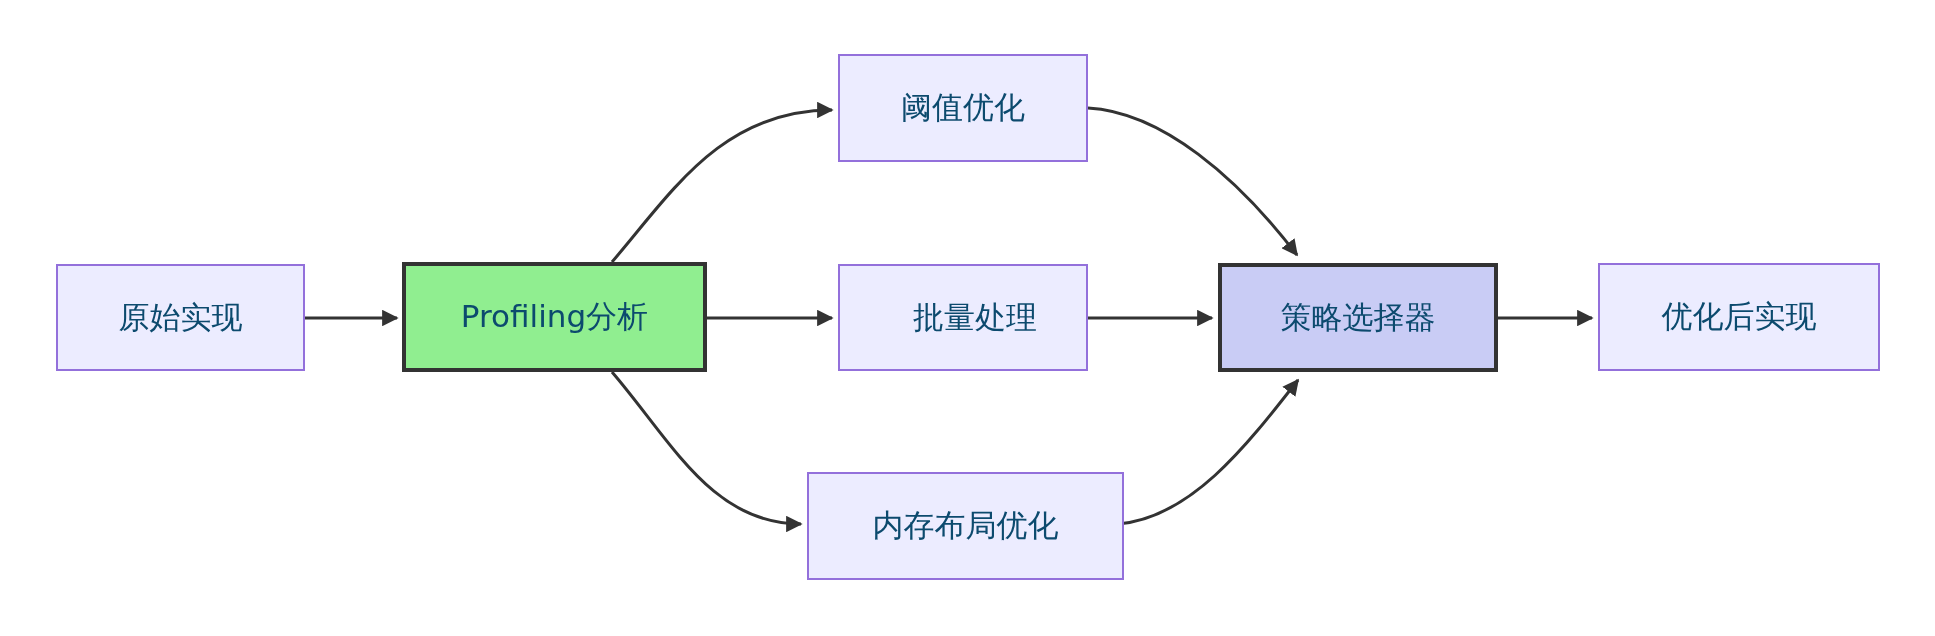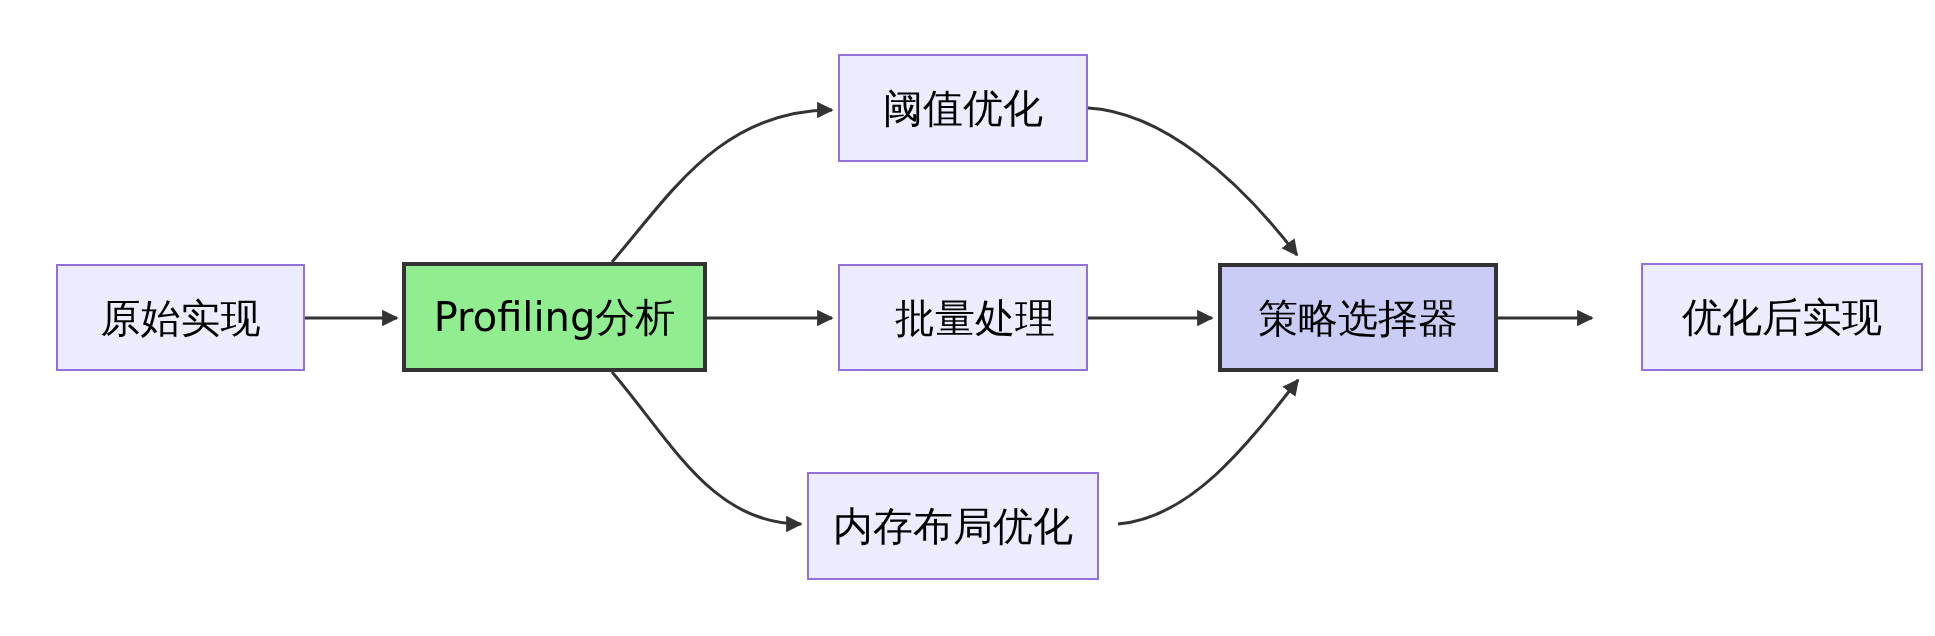--- a/index.html
+++ b/index.html
@@ -26,46 +26,46 @@
     fill: none;
     stroke: #333333;
     stroke-width: 3;
   }
   .node {
     position: absolute;
     box-sizing: border-box;
     display: flex;
     align-items: center;
     justify-content: center;
-    font-size: 40px;
+    font-size: 31px;
     line-height: 1.2;
-    color: #000000;
+    color: #0c4a6e;
     text-align: center;
     white-space: nowrap;
   }
   .node.default {
     background: #ececff;
     border: 2.5px solid #9370db;
   }
   .node.green {
     background: #90ee90;
     border: 4px solid #333333;
   }
   .node.selector {
     background: #c9ccf5;
     border: 4px solid #333333;
   }
   
   #node-original  { left: 56px;   top: 264px; width: 249px; height: 107px; }
   #node-profiling { left: 402px;  top: 262px; width: 305px; height: 110px; }
   #node-threshold { left: 838px;  top: 54px;  width: 250px; height: 108px; }
   #node-batch     { left: 838px;  top: 264px; width: 250px; height: 107px; padding-left: 24px; }
-  #node-memory    { left: 807px;  top: 472px; width: 292px; height: 108px; }
+  #node-memory    { left: 807px;  top: 472px; width: 317px; height: 108px; }
   #node-selector  { left: 1218px; top: 263px; width: 280px; height: 109px; }
-  #node-optimized { left: 1598px; top: 263px; width: 282px; height: 108px; margin-left: 43px; }
+  #node-optimized { left: 1598px; top: 263px; width: 282px; height: 108px; }
 </style>
 </head>
 <body>
 
 <div class="canvas">
 
   <svg class="edge-layer" viewBox="0 0 1935 636" xmlns="http://www.w3.org/2000/svg">
     <defs>
       <marker id="arrowhead" viewBox="0 0 10 10" refX="9" refY="5" markerWidth="5.5" markerHeight="5.5" orient="auto-start-reverse">
         <path d="M0,0 L10,5 L0,10 z" fill="#333333"></path>

